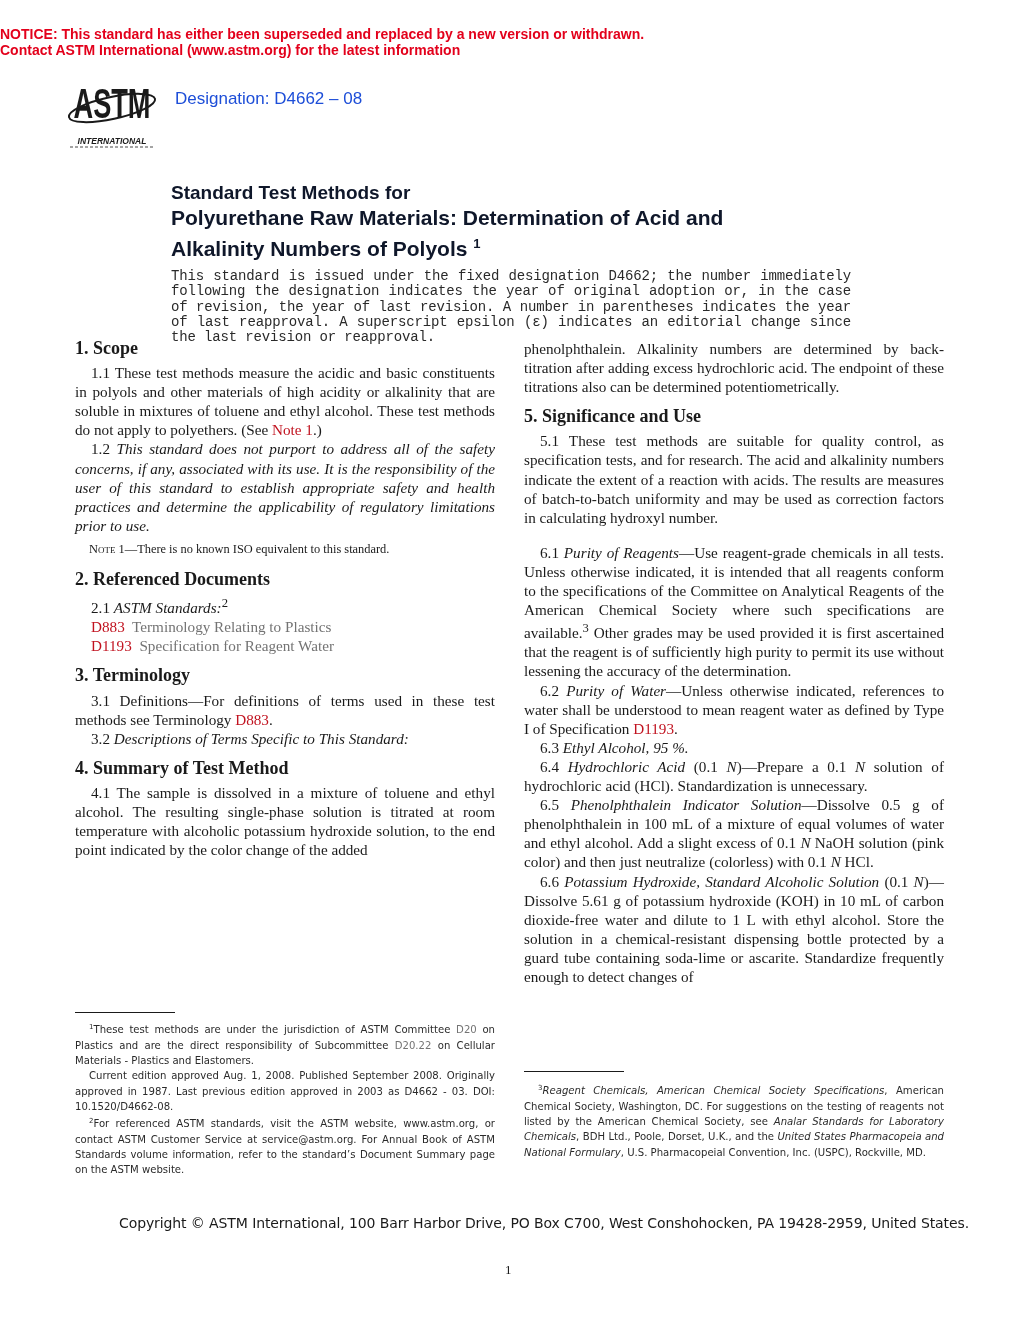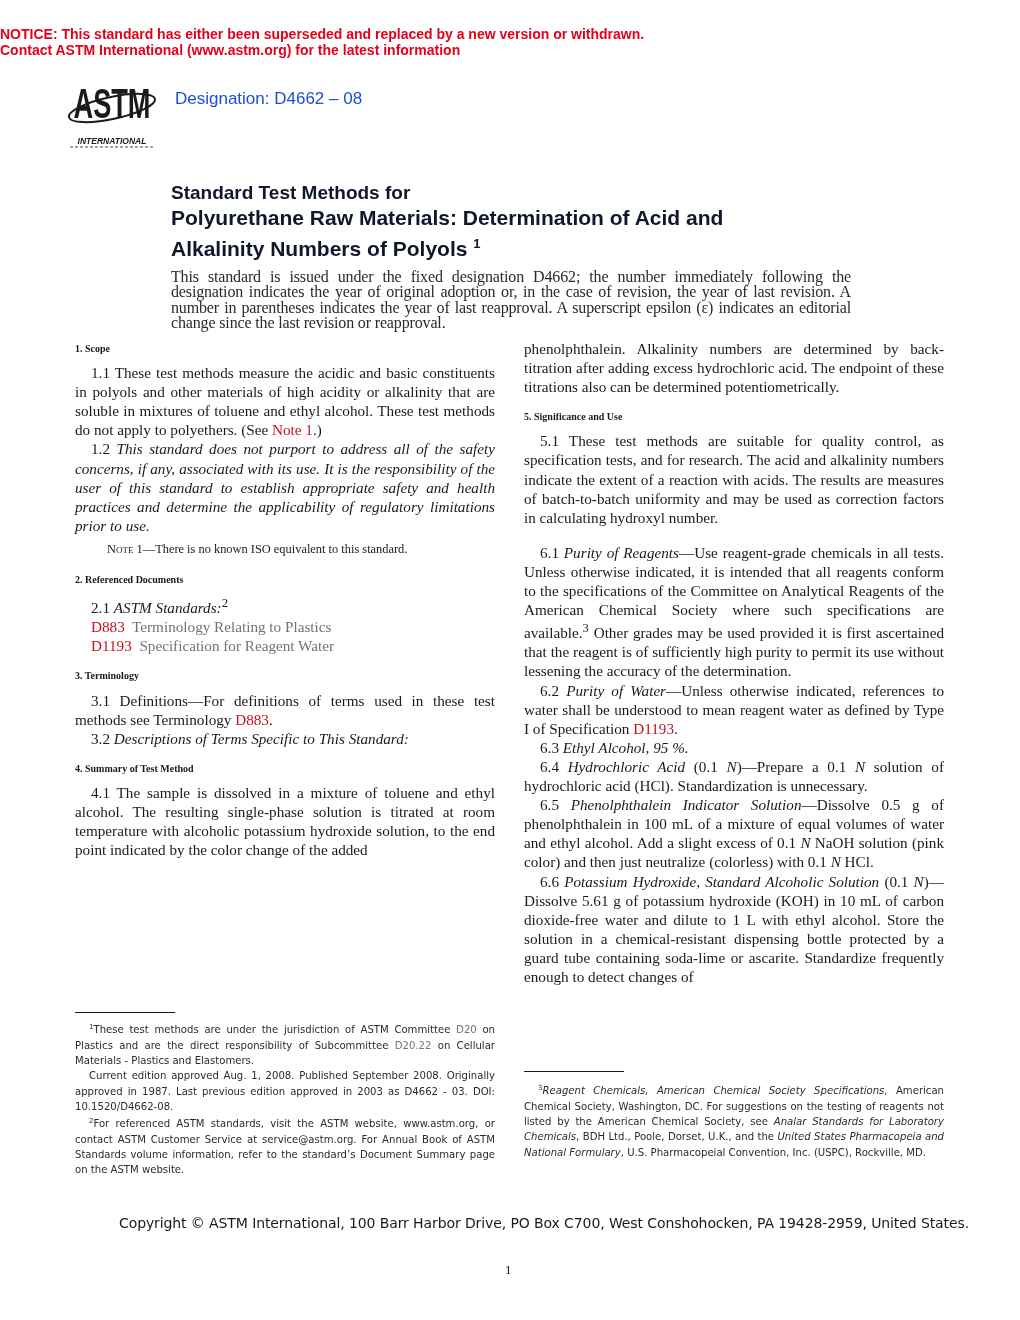--- a/index.html
+++ b/index.html
@@ -7,35 +7,35 @@
   .notice { position: absolute; left: 0; top: 26px; width: 1020px; text-align: left;
     font-family: "Liberation Sans", sans-serif; font-weight: bold; font-size: 14px; line-height: 16px; color: #e3001b; }
   .logo { position: absolute; left: 64px; top: 76px; width: 96px; height: 72px; }
   .designation { position: absolute; left: 175px; top: 89px; font-family: "Liberation Sans", sans-serif;
     font-size: 17px; color: #1d4ed8; }
   .title { position: absolute; left: 171px; top: 172px; font-family: "Liberation Sans", sans-serif;
     font-weight: bold; color: #0f172a; margin-top: 9px; }
   .title .t1 { font-size: 19px; line-height: 24px; display: block; }
   .title .t2 { font-size: 21px; line-height: 26px; display: block; }
   .title sup { font-size: 13px; vertical-align: 8px; }
-  .intro { position: absolute; left: 171px; top: 269px; width: 680px; font-family: Liberation Serif, serif;
-    font-size: 16px; line-height: 15.3px; color: #2a2a2a; text-align: justify; letter-spacing: -0.15px; }
+  .intro { position: absolute; left: 171px; top: 269px; width: 680px; font-family: Liberation Mono, monospace;
+    font-size: 14px; line-height: 15.3px; color: #2a2a2a; text-align: justify; letter-spacing: -0.15px; }
   .col { position: absolute; top: 339px; width: 420px; font-family: "Liberation Serif", serif;
     font-size: 15.2px; line-height: 19.1px; color: #1a1a1a; }
   .col.left { left: 75px; }
   .col.right { left: 524px; }
   .col p { margin: 0; text-align: justify; text-indent: 16px; }
   .col p.noind { text-indent: 0; }
-  .col h2 { margin: 0; font-size: 10px; font-weight: bold; line-height: 19.1px; }
+  .col h2 { margin: 0; font-size: 18px; font-weight: bold; line-height: 19.1px; }
   .col .gap { height: 11px; }
   .col .gap-s { height: 5px; }
   .red { color: #c1121f; }
   .blue { color: #737373; }
   .note { font-size: 12.4px; text-indent: 14px !important; }
-  .sc { font-variant: small-caps; margin-left: 18px; }
+  .sc { font-variant: small-caps; }
   .fn-rule { position: absolute; width: 100px; height: 1px; background: #1a1a1a; }
   .footnotes { position: absolute; width: 420px; font-family: "DejaVu Sans", sans-serif;
     font-size: 10.1px; line-height: 15.3px; color: #2a2a2a; }
   .footnotes p { margin: 0; text-align: justify; text-indent: 14px; }
   .footnotes sup { font-size: 7px; }
   .copyright { position: absolute; left: 79px; top: 1215px; font-family: "DejaVu Sans", sans-serif;
     font-size: 14px; color: #1a1a1a; letter-spacing: -0.1px; margin-left: 40px; }
   .pagenum { position: absolute; left: 505px; top: 1262px; font-family: "Liberation Serif", serif;
     font-size: 13px; color: #1a1a1a; }
 </style>

